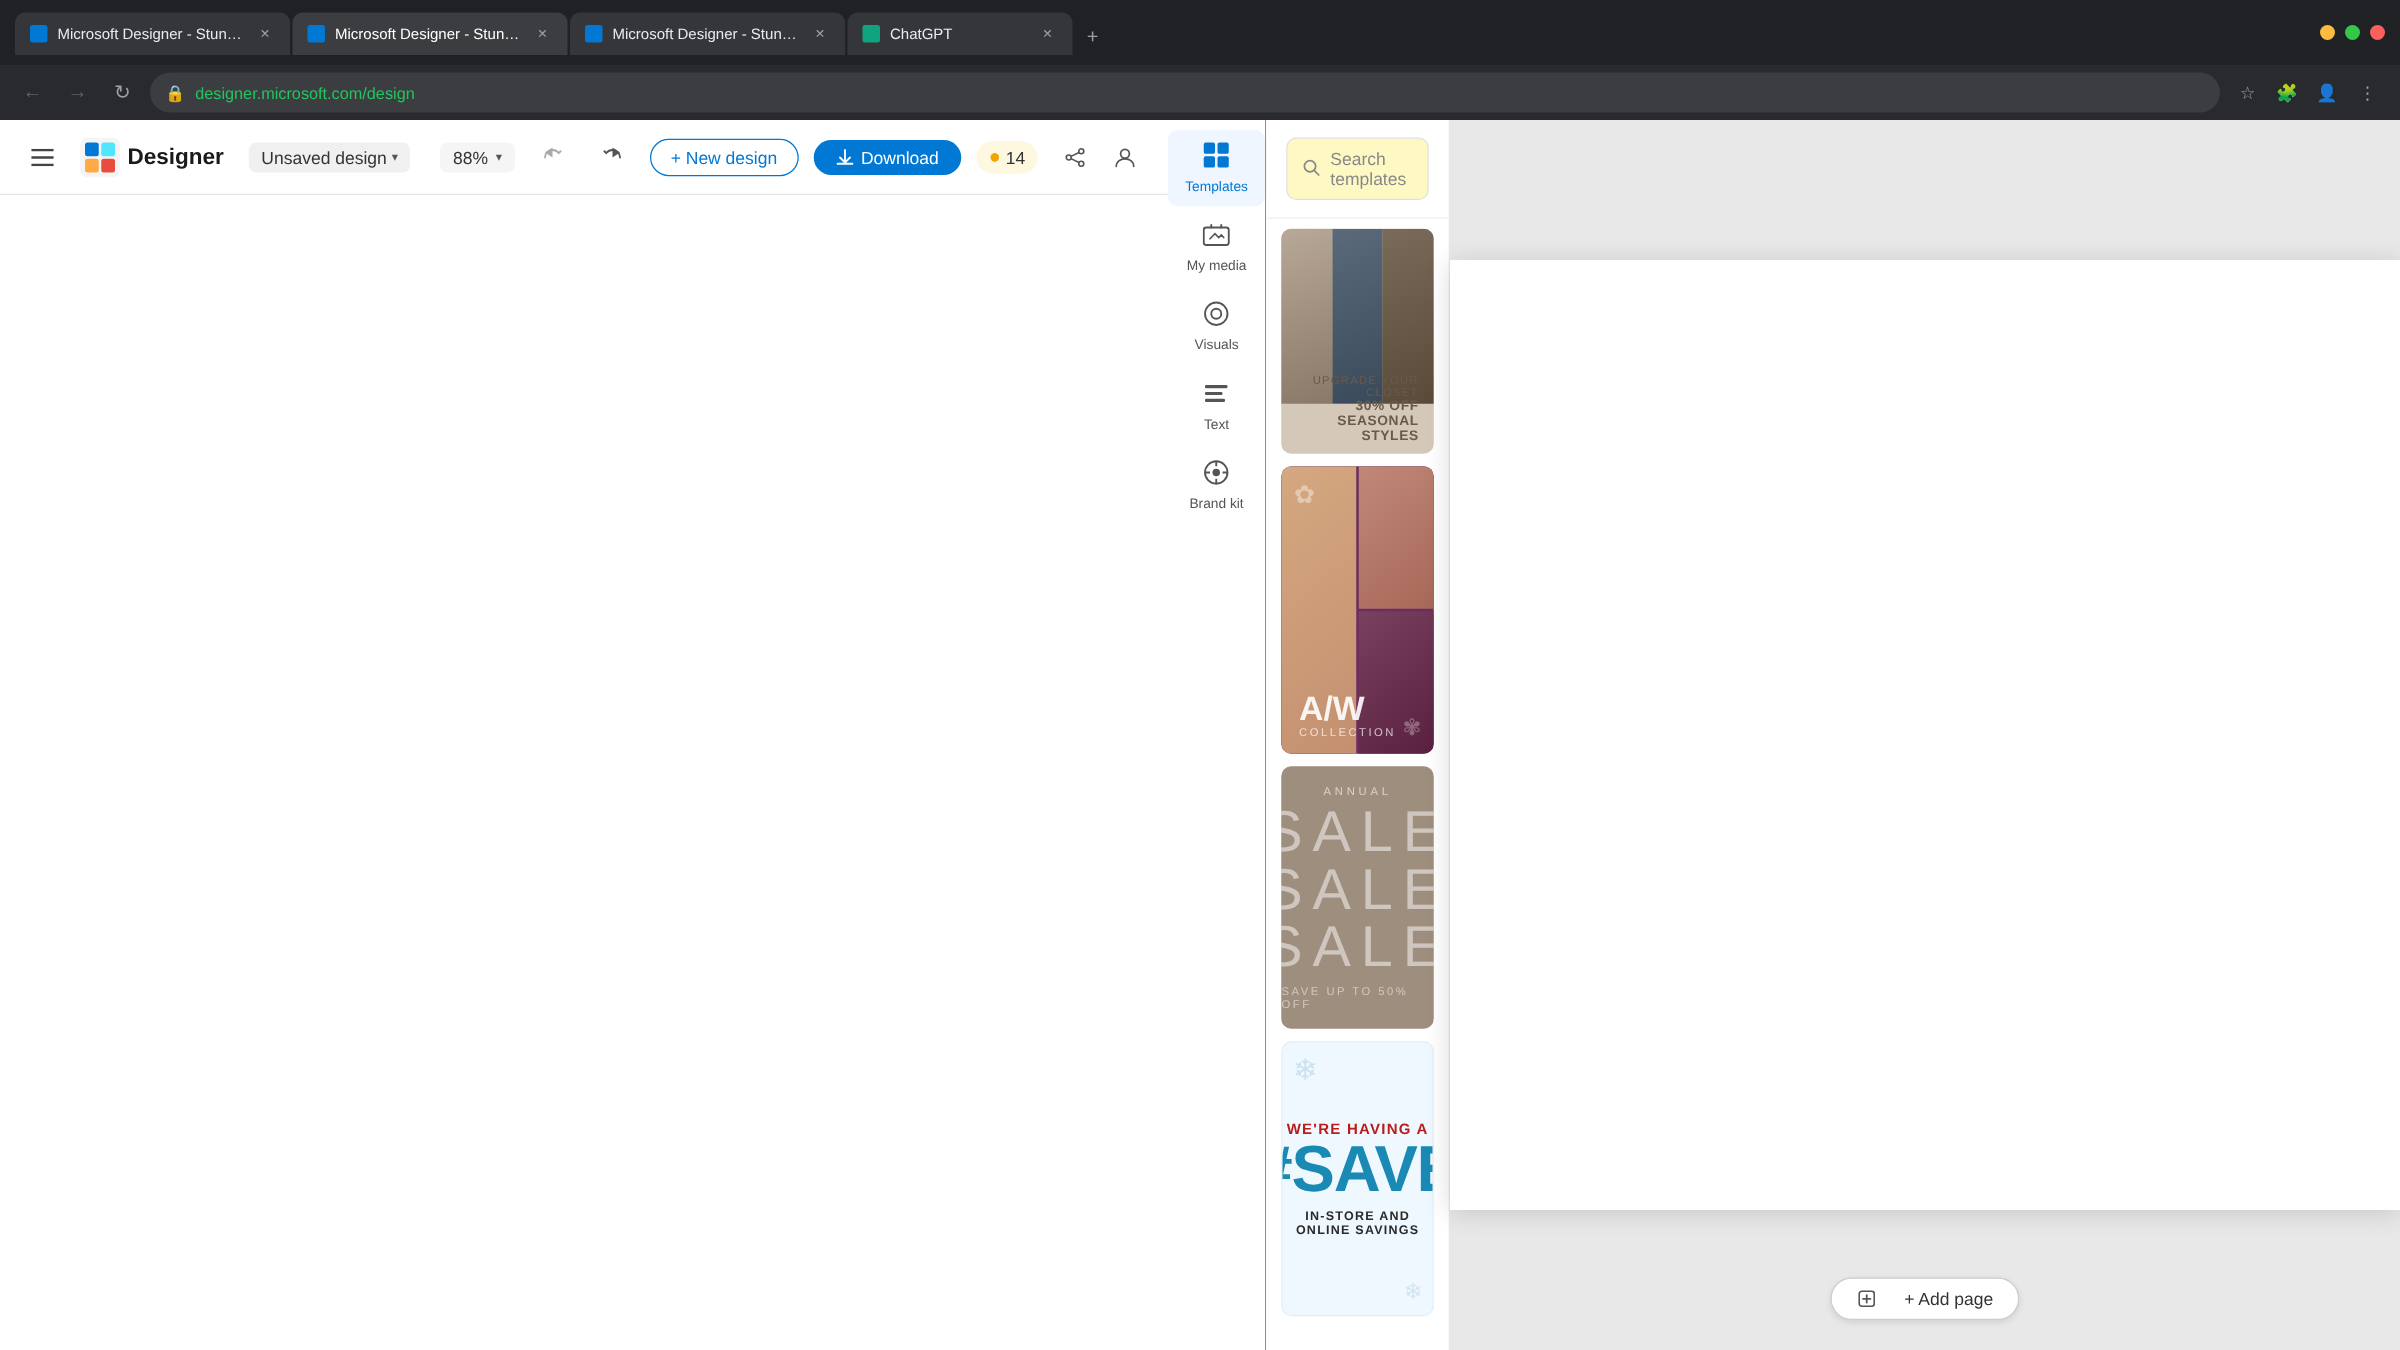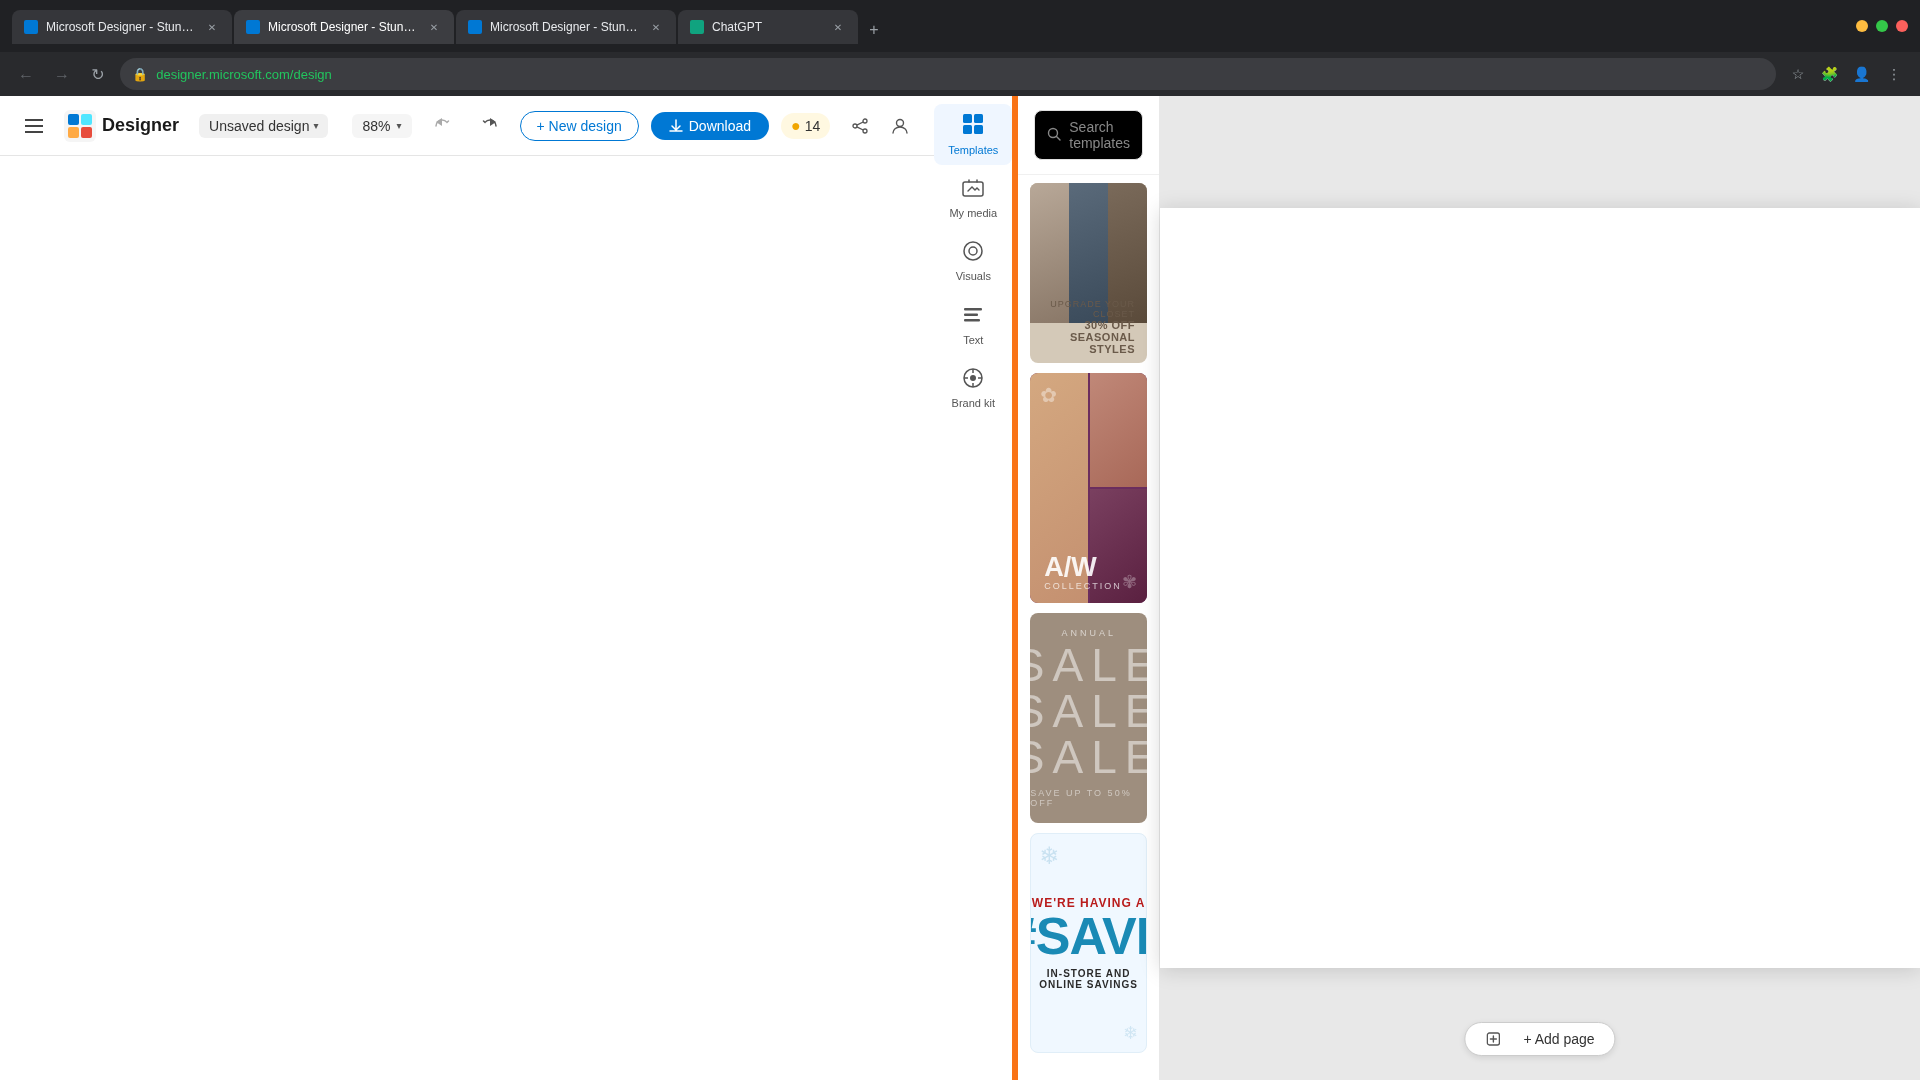--- a/index.html
+++ b/index.html
@@ -286,21 +286,21 @@
     .app-main {
       display: flex;
       flex: 1;
       overflow: hidden;
     }
 
     
     .sidebar {
       width: 90px;
       background: #fff;
-      border-right: 6px solid #f97316;
+      border-right: 1px solid #f97316;
       display: flex;
       flex-direction: column;
       align-items: center;
       padding: 8px 0;
       gap: 4px;
     }
     .sidebar-item {
       display: flex;
       flex-direction: column;
       align-items: center;
@@ -335,21 +335,21 @@
       overflow: hidden;
     }
     .templates-search {
       padding: 14px 16px;
       border-bottom: 1px solid #f0f0f0;
     }
     .search-box {
       display: flex;
       align-items: center;
       gap: 8px;
-      background: #000000;
+      background: #fef9c3;
       border: 1px solid #e0e0e0;
       border-radius: 8px;
       padding: 8px 12px;
       cursor: text;
     }
     .search-icon {
       color: #888;
       font-size: 14px;
     }
     .search-input-text {

